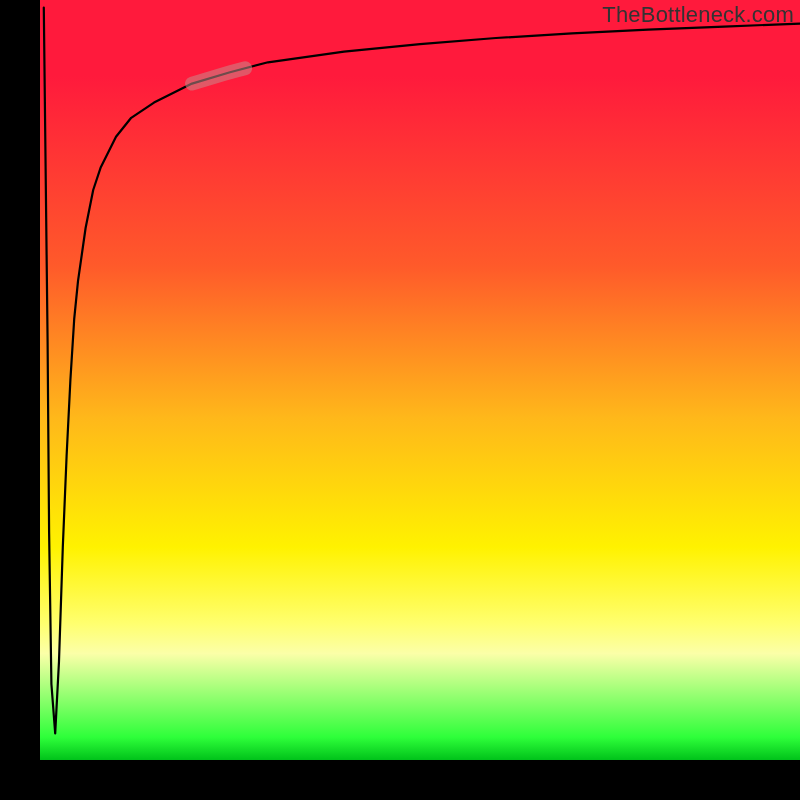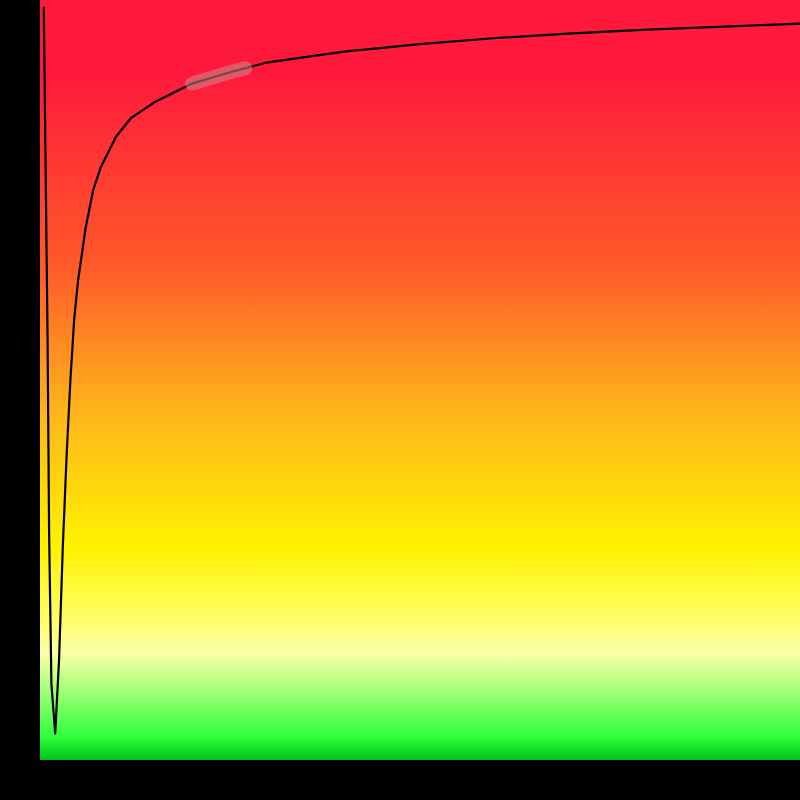--- a/index.html
+++ b/index.html
@@ -55,20 +55,21 @@
     letter-spacing: 0.2px;
     user-select: none;
   }
 </style>
 </head>
 <body>
 
 <div class="frame">
   <div class="plot-area">
 
+    <div class="watermark">TheBottleneck.com</div>
 
     <svg class="curve" viewBox="0 0 760 760" preserveAspectRatio="none">
       <path id="curve-path" fill="none" stroke="#000000" stroke-width="2.2" stroke-linejoin="round" stroke-linecap="round" d="M3.8 7.6 L7.6 342.0 L9.1 532.0 L11.4 684.0 L15.2 733.4 L19.0 661.2 L22.8 547.2 L26.6 456.0 L30.4 380.0 L34.2 319.2 L38.0 281.2 L45.6 228.0 L53.2 190.0 L60.8 167.2 L76.0 136.8 L91.2 117.8 L114.0 102.6 L152.0 83.6 L190.0 72.2 L228.0 62.3 L304.0 51.7 L380.0 44.1 L456.0 38.0 L532.0 33.4 L608.0 29.6 L684.0 26.6 L760.0 23.6 "></path>
       <path id="highlight-path" fill="none" stroke="#c88b8b" stroke-opacity="0.55" stroke-width="14" stroke-linecap="round" d="M152.0 83.6 L158.7 81.6 L165.3 79.6 L172.0 77.6 L178.6 75.6 L185.3 73.6 L191.9 71.7 L198.5 70.0 L205.2 68.2 "></path>
     </svg>
 
   </div>
 </div>
 
 </body></html>

